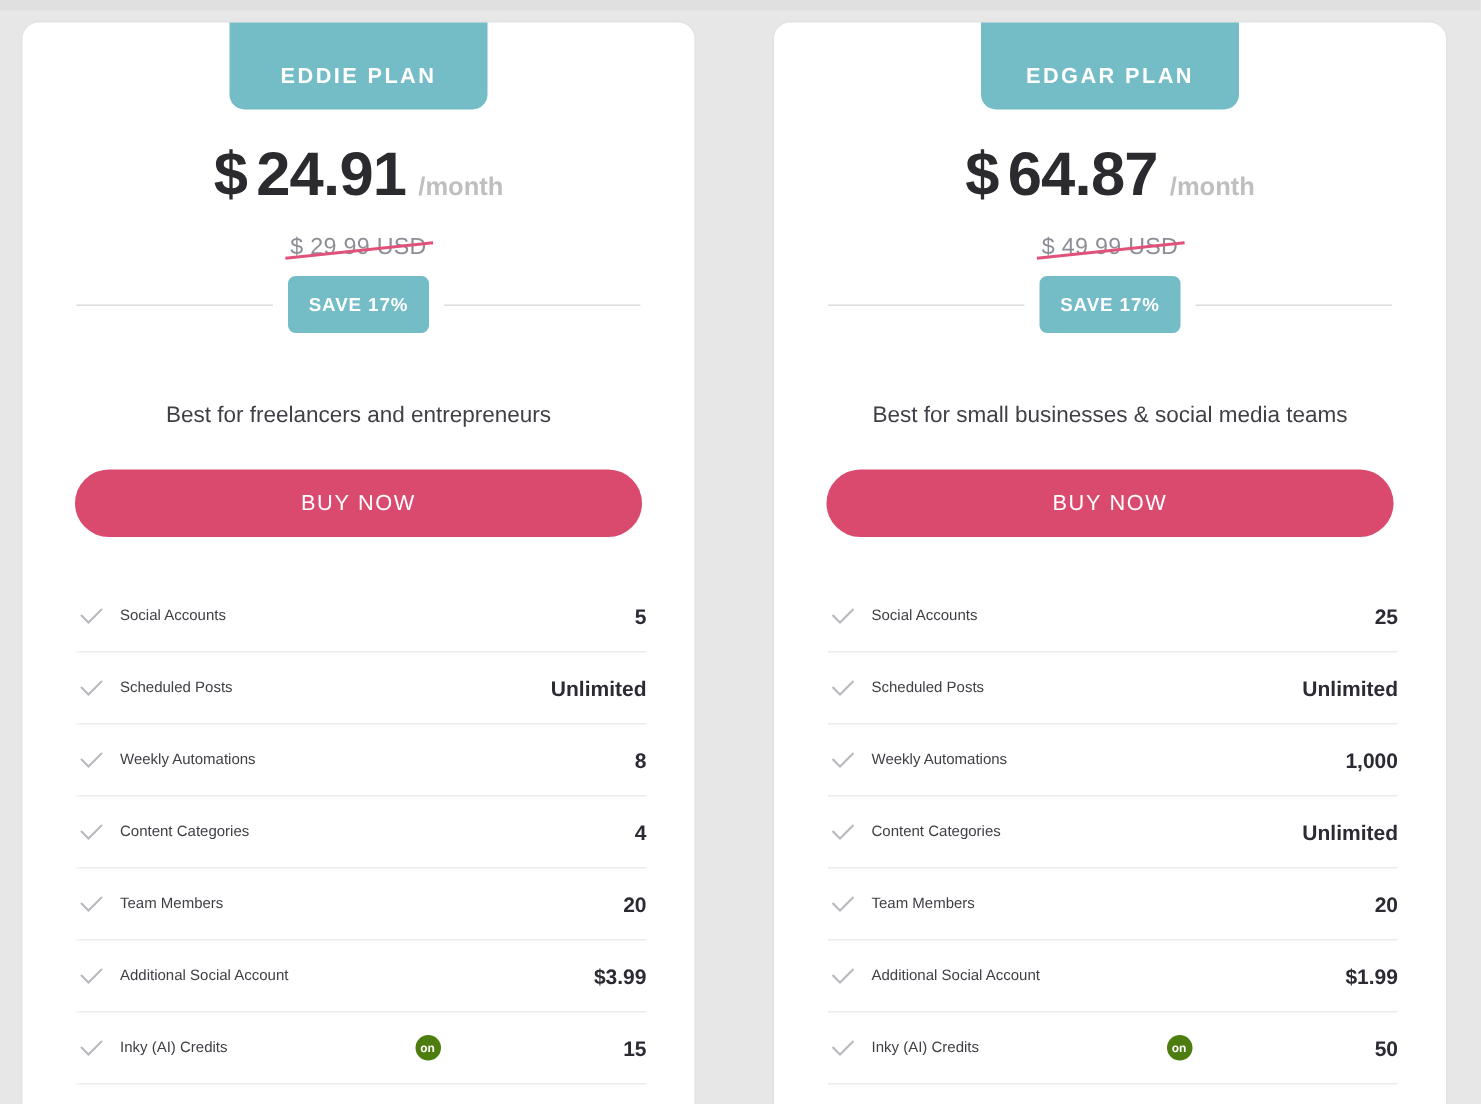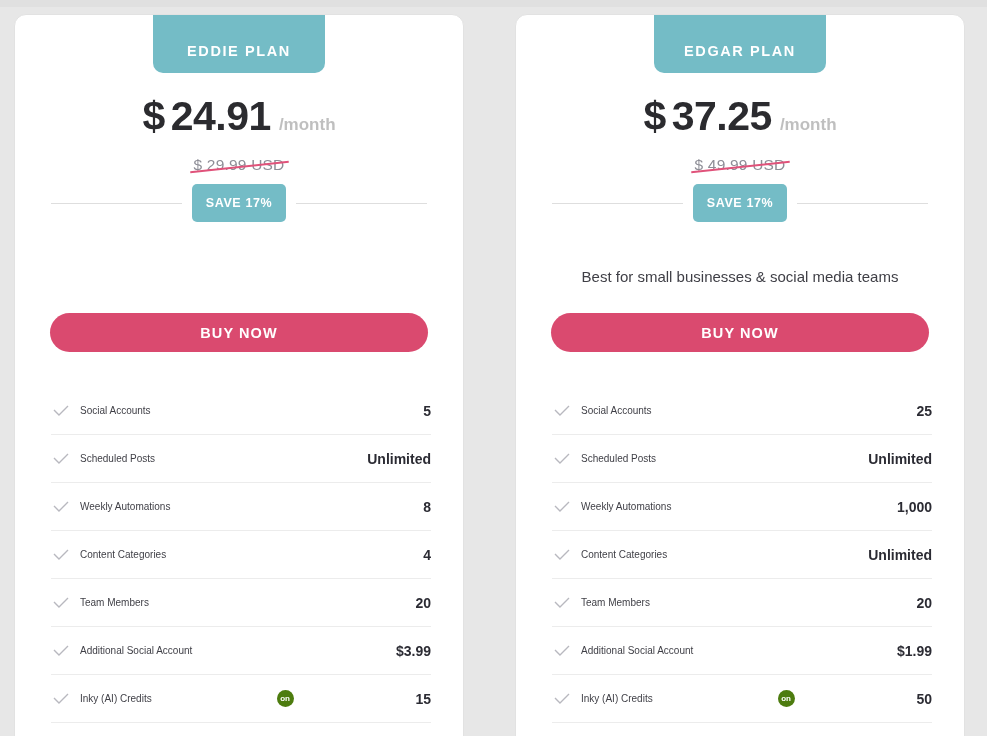--- a/index.html
+++ b/index.html
@@ -89,23 +89,23 @@
     position:absolute; left:0; right:0; top:216px;
     text-align:center; font-size:14px; color:#55555c;
   }
   .tagline {
     position:absolute; left:0; right:0; top:253px;
     text-align:center; font-size:15px; color:#3f3f46;
   }
 
   .buy-button {
     position:absolute; left:35px; right:35px; top:298px;
-    height:39px; background:#da4a6f;
+    height:45px; background:#da4a6f;
     border:none; border-radius:26px;
-    color:#ffffff; font-size:14.5px; font-weight:bold;
+    color:#ffffff; font-size:14.5px; font-weight:normal;
     letter-spacing:1.1px;
     font-family:"Liberation Sans", sans-serif;
     cursor:pointer;
   }
 
   .features {
     position:absolute; left:36px; right:32px; top:372px;
   }
   .feature-row {
     display:flex; align-items:center;
@@ -161,20 +161,21 @@
         <span>$ 29.99 USD</span>
         <span class="strike"></span>
       </span>
     </div>
 
     <div class="divider-save">
       <span class="save-badge">SAVE 17%</span>
     </div>
 
 
+    <div class="tagline">Best for freelancers and entrepreneurs</div>
 
     <button class="buy-button">BUY NOW</button>
 
     <div class="features">
 
       <div class="feature-row">
         <svg class="check-icon" viewBox="0 0 20 20">
             <path d="M3 9 L8 14 L17 5" fill="none" stroke="#b8b8bf" stroke-width="1.4"></path>
           </svg>
         <span class="feature-label">Social Accounts</span>
@@ -241,21 +242,21 @@
   </div>
 
   <div class="card right">
 
     <div class="plan-tab">
       <span class="plan-tab-label">EDGAR PLAN</span>
     </div>
 
     <div class="price-row">
       <span class="price-amount price-currency">$</span>
-      <span class="price-amount">37.25</span>
+      <span class="price-amount">64.87</span>
       <span class="price-period">/month</span>
     </div>
 
     <div class="old-price-row">
       <span class="old-price">
         <span>$ 49.99 USD</span>
         <span class="strike"></span>
       </span>
     </div>
 

